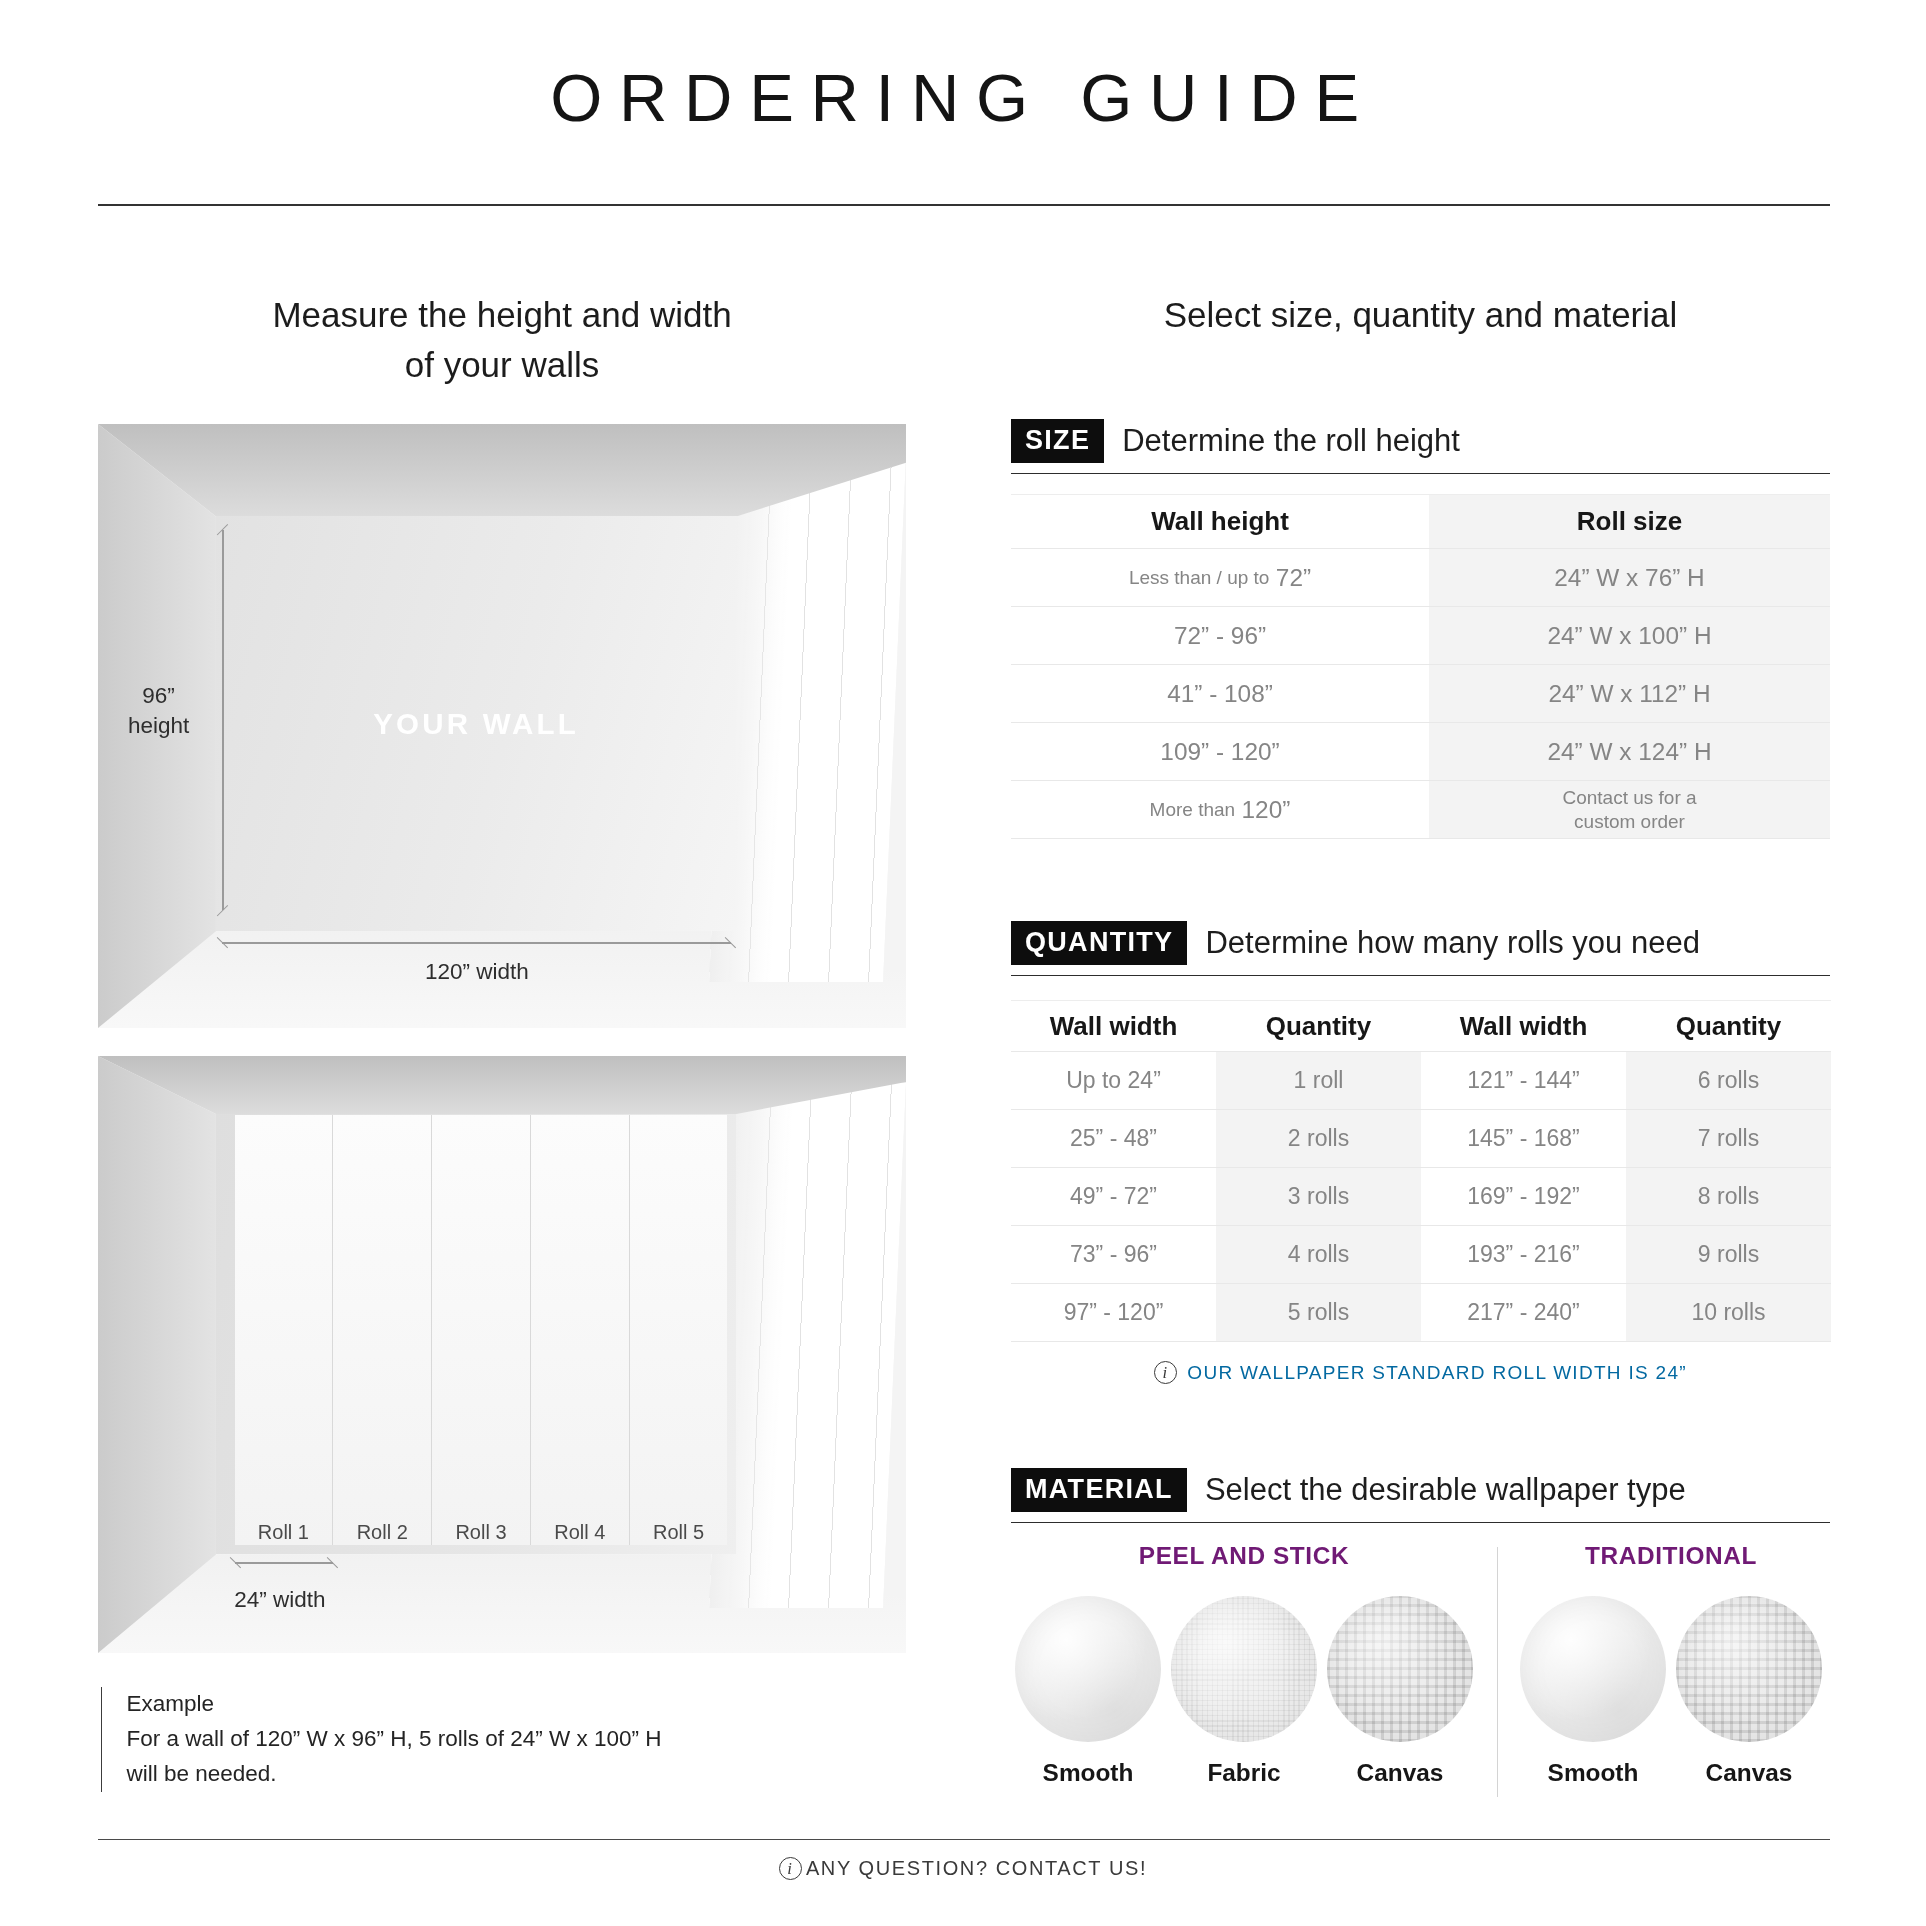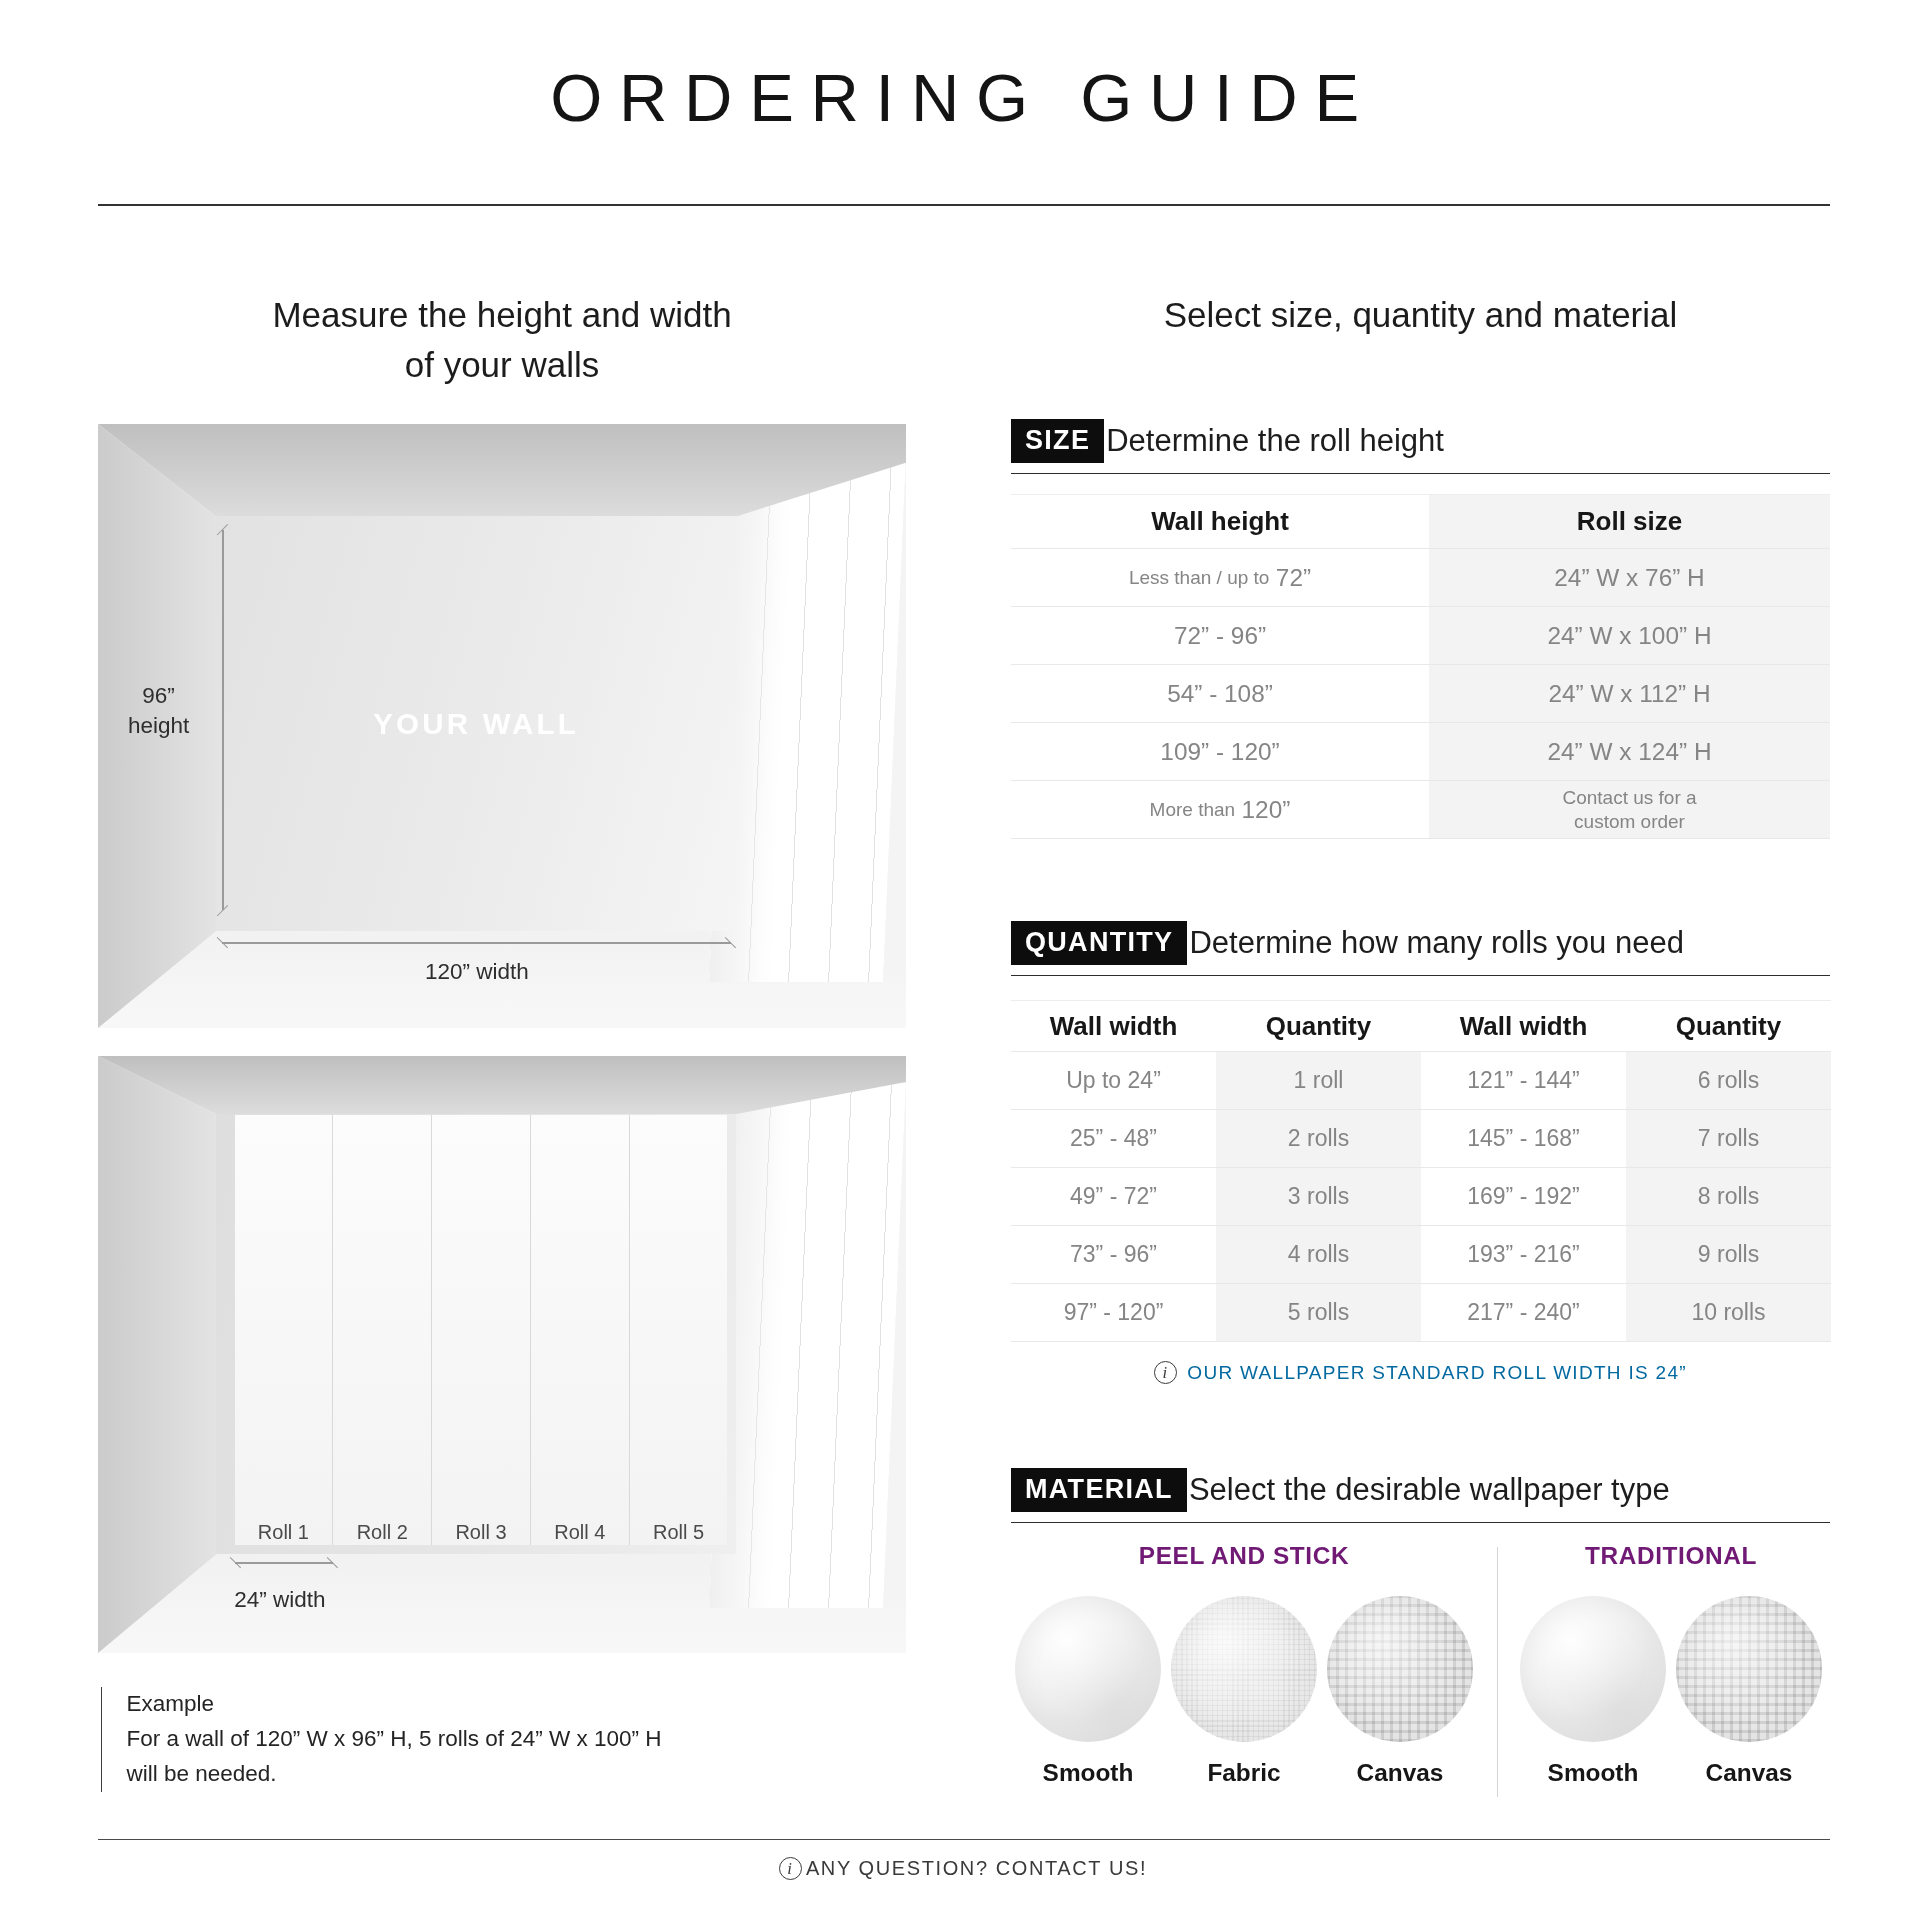--- a/index.html
+++ b/index.html
@@ -69,21 +69,21 @@
                 font-size:22.5px;line-height:1.35;color:#2e2e2e;}
   .width-label{position:absolute;text-align:center;font-size:22.5px;color:#2e2e2e;}
   .r1-wlabel{left:15.4%;top:88.6%;width:63%;}
   .r2-wlabel{left:9.5%;top:88.9%;width:26%;}
 
   .example{position:absolute;left:101px;top:1687px;border-left:1.9px solid #3c3c3c;
            padding-left:24.4px;font-size:22.5px;line-height:1.55;color:#242424;}
 
   
   .section-head{position:absolute;left:1011px;width:819px;box-sizing:border-box;
-                display:flex;align-items:center;gap:2px;padding-bottom:10.3px;
+                display:flex;align-items:center;gap:18px;padding-bottom:10.3px;
                 border-bottom:1.9px solid #2d2d2d;}
   .size-head{top:419px;}
   .qty-head{top:921px;}
   .material-head{top:1468px;}
   .badge{background:#0d0d0d;color:#ffffff;font-weight:700;font-size:27px;
          letter-spacing:1.3px;padding:6.4px 14px;}
   .section-title{font-size:31px;color:#1d1d1d;}
 
   .tbl{position:absolute;left:1011px;display:grid;border-top:1.3px solid #ededed;}
   .size-table{top:494px;grid-template-columns:418px 401px;grid-template-rows:54px repeat(5,58px);}
@@ -199,21 +199,21 @@
     </div>
 
     <div class="tc">
       <span class="val">72” - 96”</span>
     </div>
     <div class="tc shade">
       <span class="val">24” W x 100” H</span>
     </div>
 
     <div class="tc">
-      <span class="val">54” - 108”</span>
+      <span class="val">41” - 108”</span>
     </div>
     <div class="tc shade">
       <span class="val">24” W x 112” H</span>
     </div>
 
     <div class="tc">
       <span class="val">109” - 120”</span>
     </div>
     <div class="tc shade">
       <span class="val">24” W x 124” H</span>

